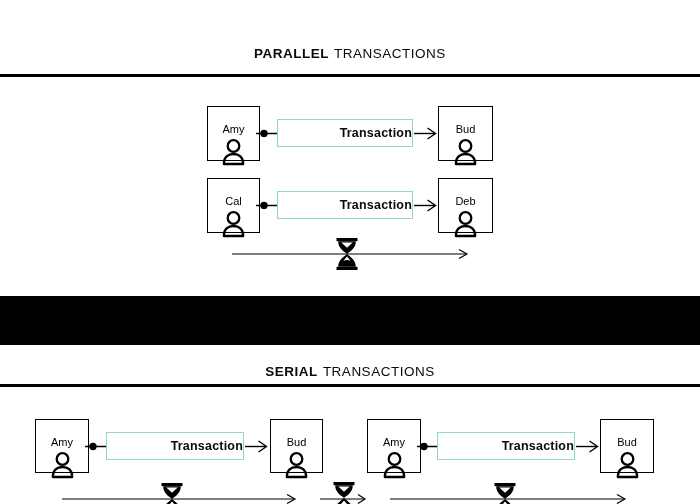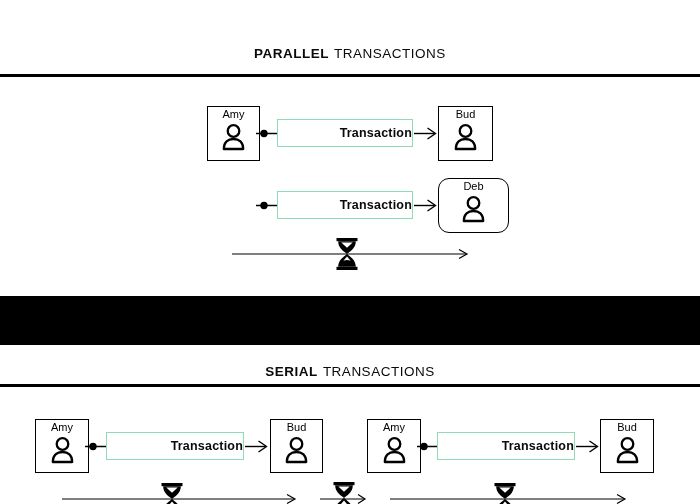--- a/index.html
+++ b/index.html
@@ -10,21 +10,21 @@
   .section-title {
     position:absolute; left:0; width:700px; text-align:center;
     font-size:13.5px; letter-spacing:0.5px; color:#0a0a0a; white-space:nowrap;
   }
   .section-title .t-bold { font-weight:bold; }
   .section-title .t-rest { font-weight:normal; margin-left:5px; }
   .rule { position:absolute; left:0; width:700px; height:2.5px; background:#000; }
   .person-box {
     position:absolute; box-sizing:border-box; background:#fff;
     border:1.8px solid #000; display:flex; flex-direction:column;
-    align-items:center; padding-top:1px;
+    align-items:center; padding-top:16px;
   }
   .person-name { font-size:11px; line-height:13px; color:#000; }
   .person-glyph { margin-top:1px; }
   .txn-box {
     position:absolute; box-sizing:border-box; background:#fff;
     border:1.5px solid #8edcb5; display:flex; align-items:center; justify-content:flex-end;
   }
   .txn-label { font-weight:bold; font-size:12.5px; letter-spacing:0.2px; color:#0a0a0a; }
   .abs { position:absolute; }
   .band { position:absolute; left:0; width:700px; background:#000; }
@@ -63,32 +63,41 @@
   <div class="person-box" style="left:438px; top:70px; width:55px; height:55px;">
     <div class="person-name">Bud</div>
     <div class="person-glyph">
       <svg width="27" height="29" viewBox="0 0 27 29" fill="none" stroke="#000" stroke-width="2.3">
         <circle cx="13.5" cy="9" r="5.8"></circle>
         <path d="M3.8 27 C3.8 20.2 8 17 13.5 17 C19 17 23.2 20.2 23.2 27 Z" stroke-linejoin="round"></path>
       </svg>
     </div>
   </div>
 
+  <div class="person-box" style="left:207px; top:142px; width:53px; height:55px;">
+    <div class="person-name">Cal</div>
+    <div class="person-glyph">
+      <svg width="27" height="29" viewBox="0 0 27 29" fill="none" stroke="#000" stroke-width="2.3">
+        <circle cx="13.5" cy="9" r="5.8"></circle>
+        <path d="M3.8 27 C3.8 20.2 8 17 13.5 17 C19 17 23.2 20.2 23.2 27 Z" stroke-linejoin="round"></path>
+      </svg>
+    </div>
+  </div>
   <svg class="abs" style="left:256px; top:161px;" width="23" height="17" viewBox="0 0 23 17">
     <circle cx="8" cy="8.5" r="3.7" fill="#000"></circle>
     <line x1="0" y1="8.5" x2="23" y2="8.5" stroke="#000" stroke-width="1.5"></line>
   </svg>
   <div class="txn-box" style="left:277px; top:155px; width:136px; height:28px;">
     <span class="txn-label">Transaction</span>
   </div>
   <svg class="abs" style="left:414px; top:161px;" width="23" height="17" viewBox="0 0 23 17" fill="none" stroke="#000" stroke-width="1.4">
     <line x1="0" y1="8.5" x2="20.5" y2="8.5"></line>
     <path d="M13.5 3 L21.5 8.5 L13.5 14"></path>
   </svg>
-  <div class="person-box" style="left:438px; top:142px; width:71px; height:55px;border-radius:11px;">
+  <div class="person-box" style="left:438px; top:142px; width:55px; height:55px;">
     <div class="person-name">Deb</div>
     <div class="person-glyph">
       <svg width="27" height="29" viewBox="0 0 27 29" fill="none" stroke="#000" stroke-width="2.3">
         <circle cx="13.5" cy="9" r="5.8"></circle>
         <path d="M3.8 27 C3.8 20.2 8 17 13.5 17 C19 17 23.2 20.2 23.2 27 Z" stroke-linejoin="round"></path>
       </svg>
     </div>
   </div>
 
   <svg class="abs" style="left:230px; top:210px;" width="240" height="16" viewBox="0 0 240 16" fill="none" stroke="#000" stroke-width="1.2">

